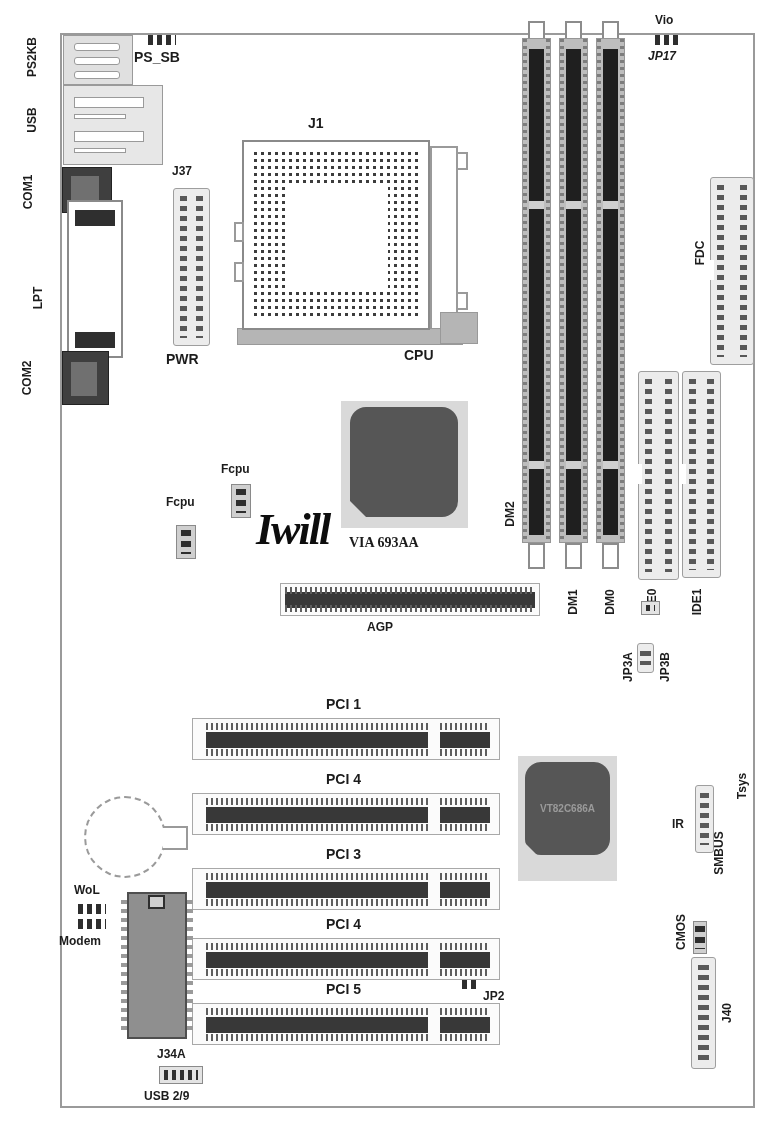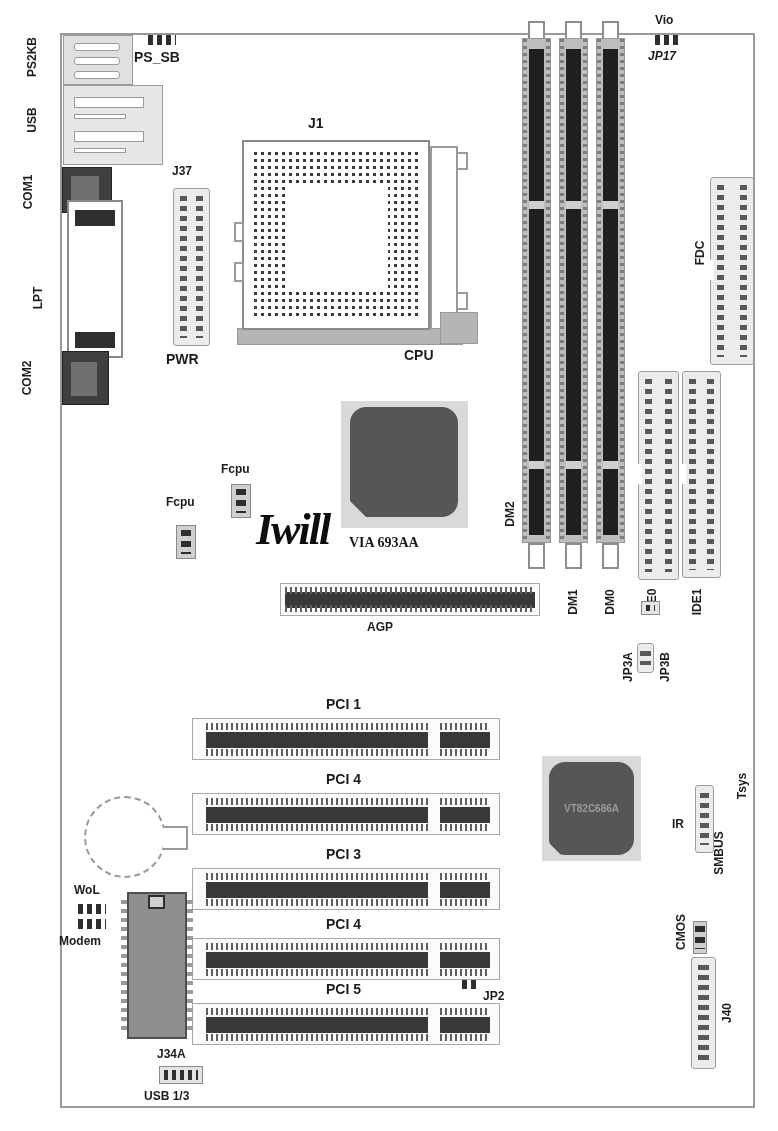--- a/index.html
+++ b/index.html
@@ -264,23 +264,23 @@
   <div class="lbl" style="left:59px;top:935px;">Modem</div>
 
   <div class="abs dippins" style="left:121px;top:900px;width:6px;height:132px;"></div>
   <div class="abs dippins" style="left:187px;top:900px;width:6px;height:132px;"></div>
   <div class="abs" style="left:127px;top:892px;width:60px;height:147px;background:#8f8f8f;border:2px solid #4f4f4f;">
     <div class="abs" style="left:19px;top:1px;width:17px;height:14px;background:#cfcfcf;border:2px solid #2e2e2e;"></div>
   </div>
 
   <div class="lbl" style="left:157px;top:1048px;">J34A</div>
   <div class="abs hdr2row" style="left:159px;top:1066px;width:44px;height:18px;"></div>
-  <div class="lbl" style="left:144px;top:1090px;">USB 1/3</div>
-
-  <div class="abs plate" style="left:542px;top:756px;width:99px;height:105px;">
+  <div class="lbl" style="left:144px;top:1090px;">USB 2/9</div>
+
+  <div class="abs plate" style="left:518px;top:756px;width:99px;height:125px;">
     <div class="abs chipdark" style="left:7px;top:6px;width:85px;height:93px;">
       <div class="chiptext">VT82C686A</div>
       <div class="notch-tri" style="border-bottom-width:12px;border-right-width:12px;"></div>
     </div>
   </div>
 
   <div class="vlbl" style="left:742px;top:786px;">Tsys</div>
   <div class="abs conn2" style="left:695px;top:785px;width:19px;height:68px;"></div>
   <div class="lbl" style="left:672px;top:818px;">IR</div>
   <div class="vlbl" style="left:719px;top:853px;">SMBUS</div>

